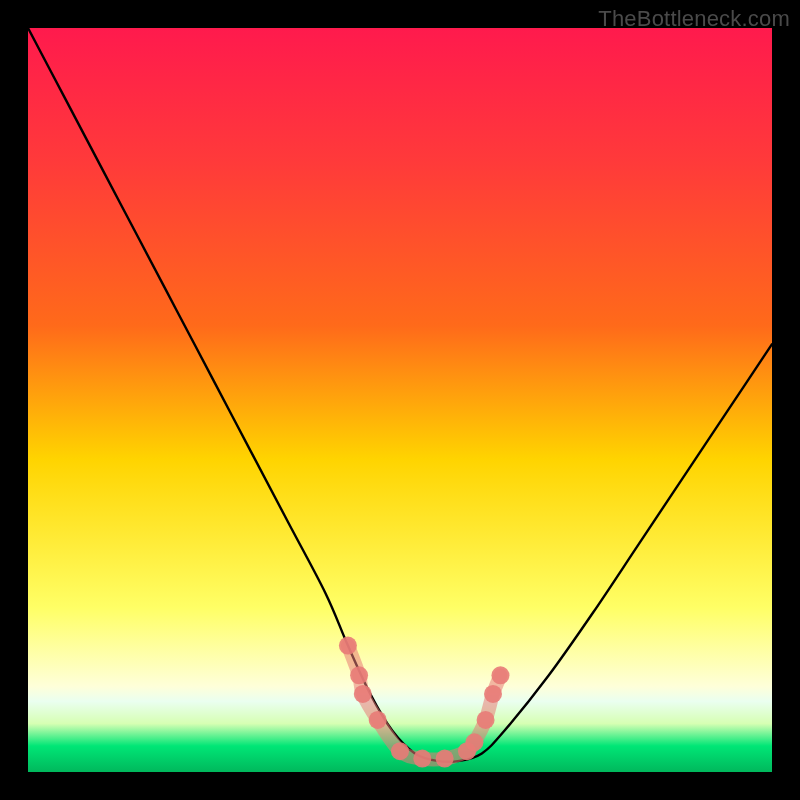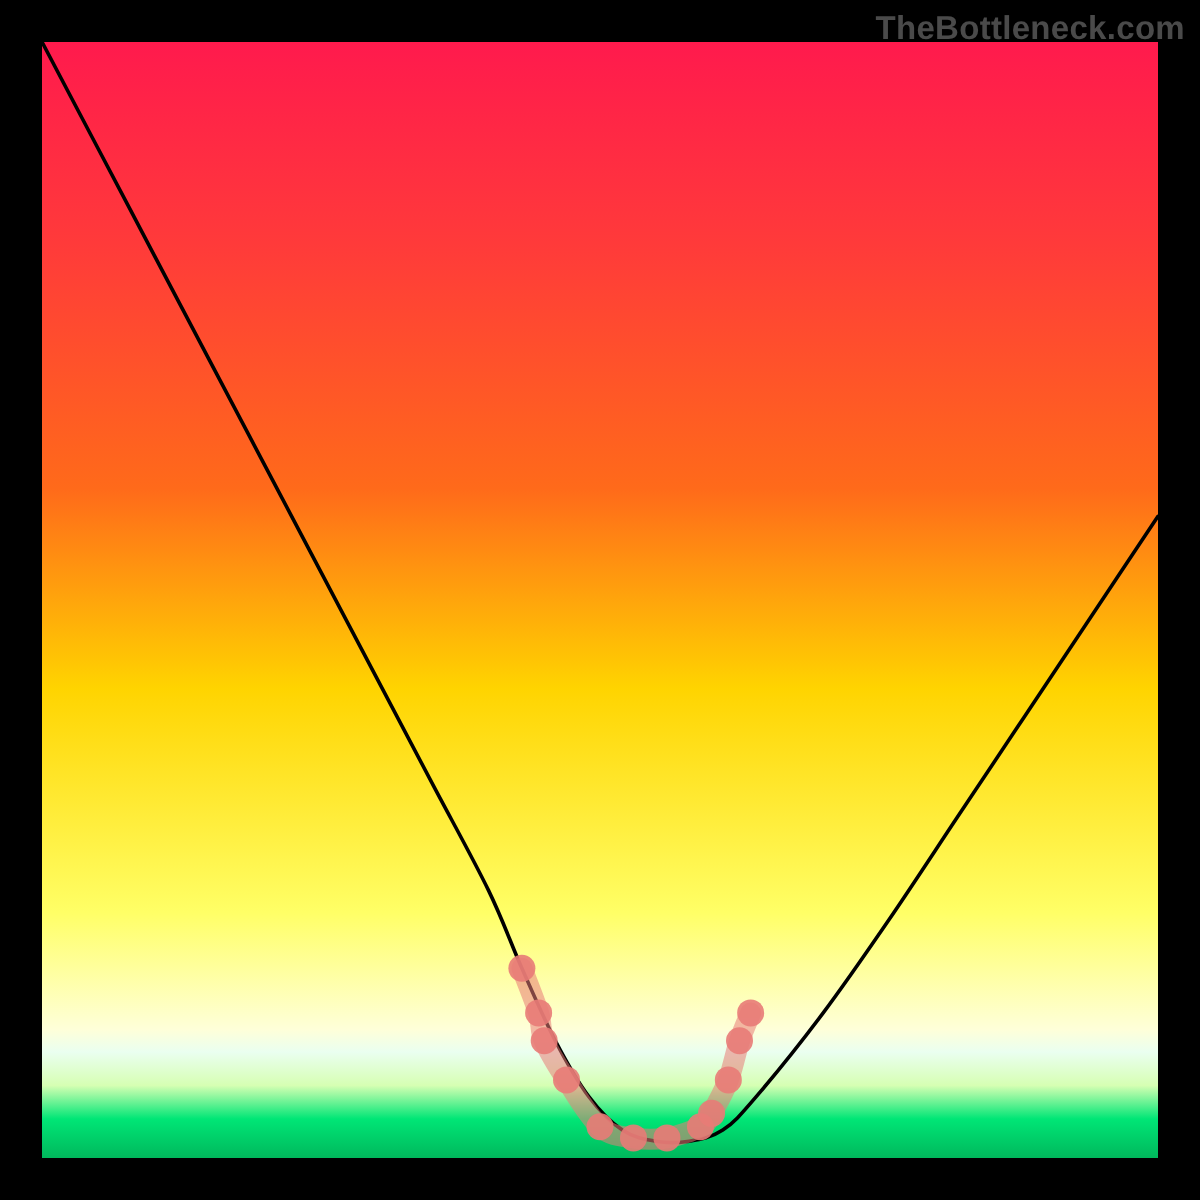--- a/index.html
+++ b/index.html
@@ -20,21 +20,21 @@
   .plot {
     position: absolute;
     box-sizing: border-box;
   }
   .watermark {
     position: absolute;
     top: 6px;
     right: 10px;
     color: #4a4a4a;
     font-size: 22px;
-    font-weight: 700;
+    font-weight: 400;
     letter-spacing: 0.2px;
     user-select: none;
     text-align: center;
   }
   svg { display: block; }
 </style>
 </head>
 <body>
 
 <div class="frame">

